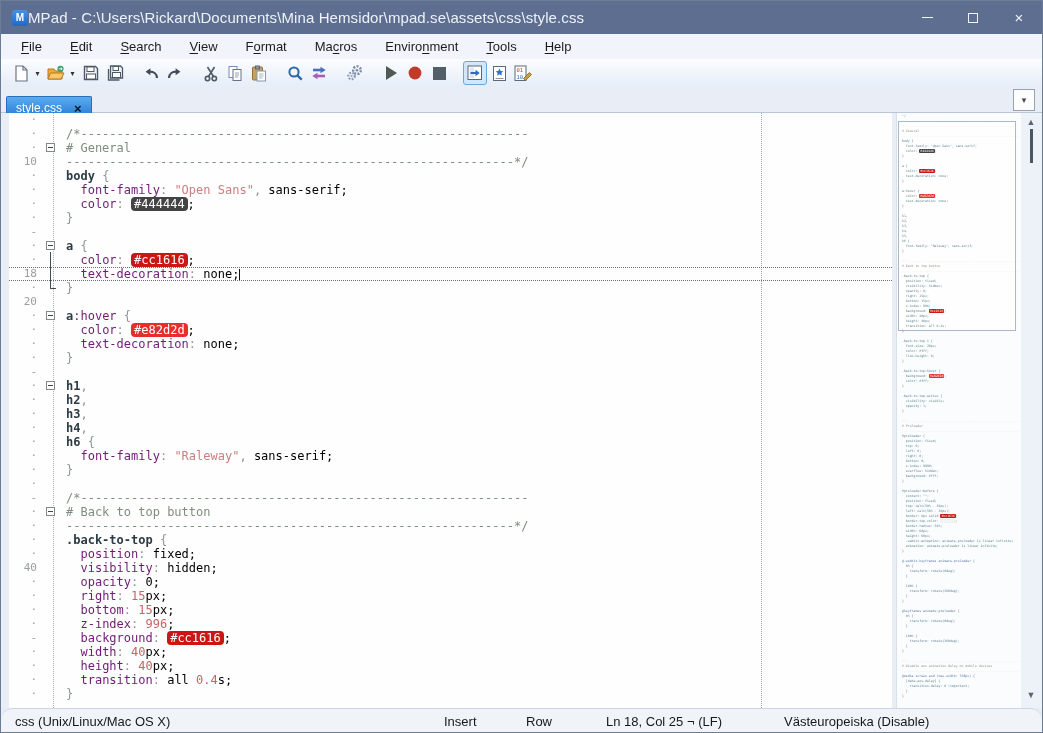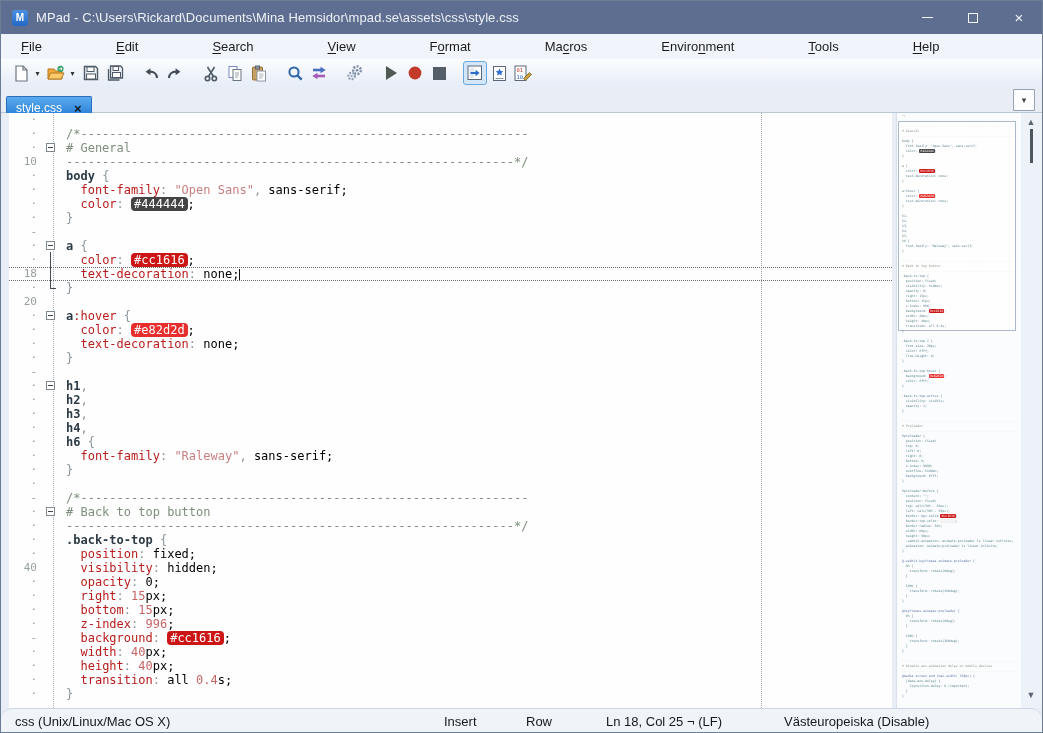--- a/index.html
+++ b/index.html
@@ -6,30 +6,30 @@
   *{box-sizing:border-box;}
   .app{position:relative;width:1043px;height:733px;background:#e6edf6;border:1px solid #6b7c95;
        font-family:"Liberation Sans",sans-serif;overflow:hidden;}
 
   
   .titlebar{position:absolute;left:0;top:0;width:100%;height:33px;background:#5d6e90;
             display:flex;align-items:center;color:#eef1f7;}
   .logo{width:16px;height:16px;margin-left:11px;border-radius:3px;
         background:linear-gradient(#4a90e2,#2368c4);color:#fff;font-size:10px;font-weight:bold;
         display:flex;align-items:center;justify-content:center;}
-  .title-text{margin-left:8px;font-size:13px;letter-spacing:.1px;}
+  .title-text{font-size:15px;letter-spacing:.1px;}
   .win-controls{position:absolute;right:0;top:0;height:33px;display:flex;}
   .wc{width:46px;height:33px;display:flex;align-items:center;justify-content:center;color:#f2f5fa;}
   .wc-min i{display:block;width:11px;height:0;border-top:1px solid #f2f5fa;}
   .wc-max i{display:block;width:10px;height:10px;border:1px solid #f2f5fa;}
   .wc-close{font-size:15px;}
 
   
   .menubar{position:absolute;left:0;top:33px;width:100%;height:25px;background:#f1f5fb;
-           display:flex;align-items:center;padding-left:6px;font-size:13px;color:#1b1b1b;gap:46px;}
+           display:flex;align-items:center;padding-left:6px;font-size:13px;color:#1b1b1b;}
   .menu-item{padding:4px 14px;}
   .menu-item u{text-underline-offset:2px;}
 
   
   .toolbar{position:absolute;left:0;top:58px;width:100%;height:28px;
            background:linear-gradient(#fbfdff,#e6edf7);display:flex;align-items:center;padding-left:8px;}
   .tgroup{display:flex;align-items:center;margin-right:12px;}
   .tbtn{width:24px;height:24px;display:flex;align-items:center;justify-content:center;border-radius:3px;}
   .tbtn.active{background:#d4e7fa;border:1px solid #6aa7dd;}
   .dd{font-size:8px;color:#333;width:9px;text-align:center;margin-right:2px;}
@@ -56,21 +56,21 @@
   .row{display:flex;height:14px;line-height:14px;font-family:"DejaVu Sans Mono",monospace;font-size:12px;}
   .row.cur{border-top:1px dotted #6e6e6e;border-bottom:1px dotted #6e6e6e;line-height:12px;}
   .gut{flex:none;width:28px;text-align:right;color:#98a09f;font-size:11px;}
   .fold{flex:none;width:29px;position:relative;}
   .fbox{position:absolute;left:9px;top:2px;width:9px;height:9px;border:1px solid #80888f;background:#fff;z-index:2;}
   .fbox::after{content:"";position:absolute;left:1px;right:1px;top:3px;border-top:1px solid #3f464d;}
   .fold.br::before{content:"";position:absolute;left:13px;top:-1px;bottom:-1px;border-left:1px solid #454b51;}
   .fold.be::before{content:"";position:absolute;left:13px;top:0;height:8px;border-left:1px solid #454b51;}
   .fold.be::after{content:"";position:absolute;left:13px;top:7px;width:6px;border-bottom:1px solid #454b51;}
   .code{white-space:pre;}
-  .tok-c{color:#7e8e7c}.tok-s{color:#2c3b45;font-weight:bold}.tok-p{color:#b91c1c}
+  .tok-c{color:#7e8e7c}.tok-s{color:#2c3b45;font-weight:bold}.tok-p{color:#701a75}
   .tok-v{color:#000000}.tok-n{color:#c76464}.tok-str{color:#c88080}.tok-o{color:#8b959b}
   .pill{color:#fff;border-radius:4px;padding:0 3px;}
   .caret{display:inline-block;width:1px;height:11px;background:#111;vertical-align:-2px;}
 
   
   .minimap{position:absolute;left:895px;top:0;width:125px;height:595px;background:#fbfcfd;
            border-left:1px solid #d8e0ea;overflow:hidden;}
   .vpbox{position:absolute;left:1px;top:8px;width:calc(100% - 6px);height:210px;
          border:1px solid #aab8ca;background:#fffefe;z-index:0;}
   .mm-lines{position:absolute;left:5px;top:1px;right:2px;z-index:1;}

